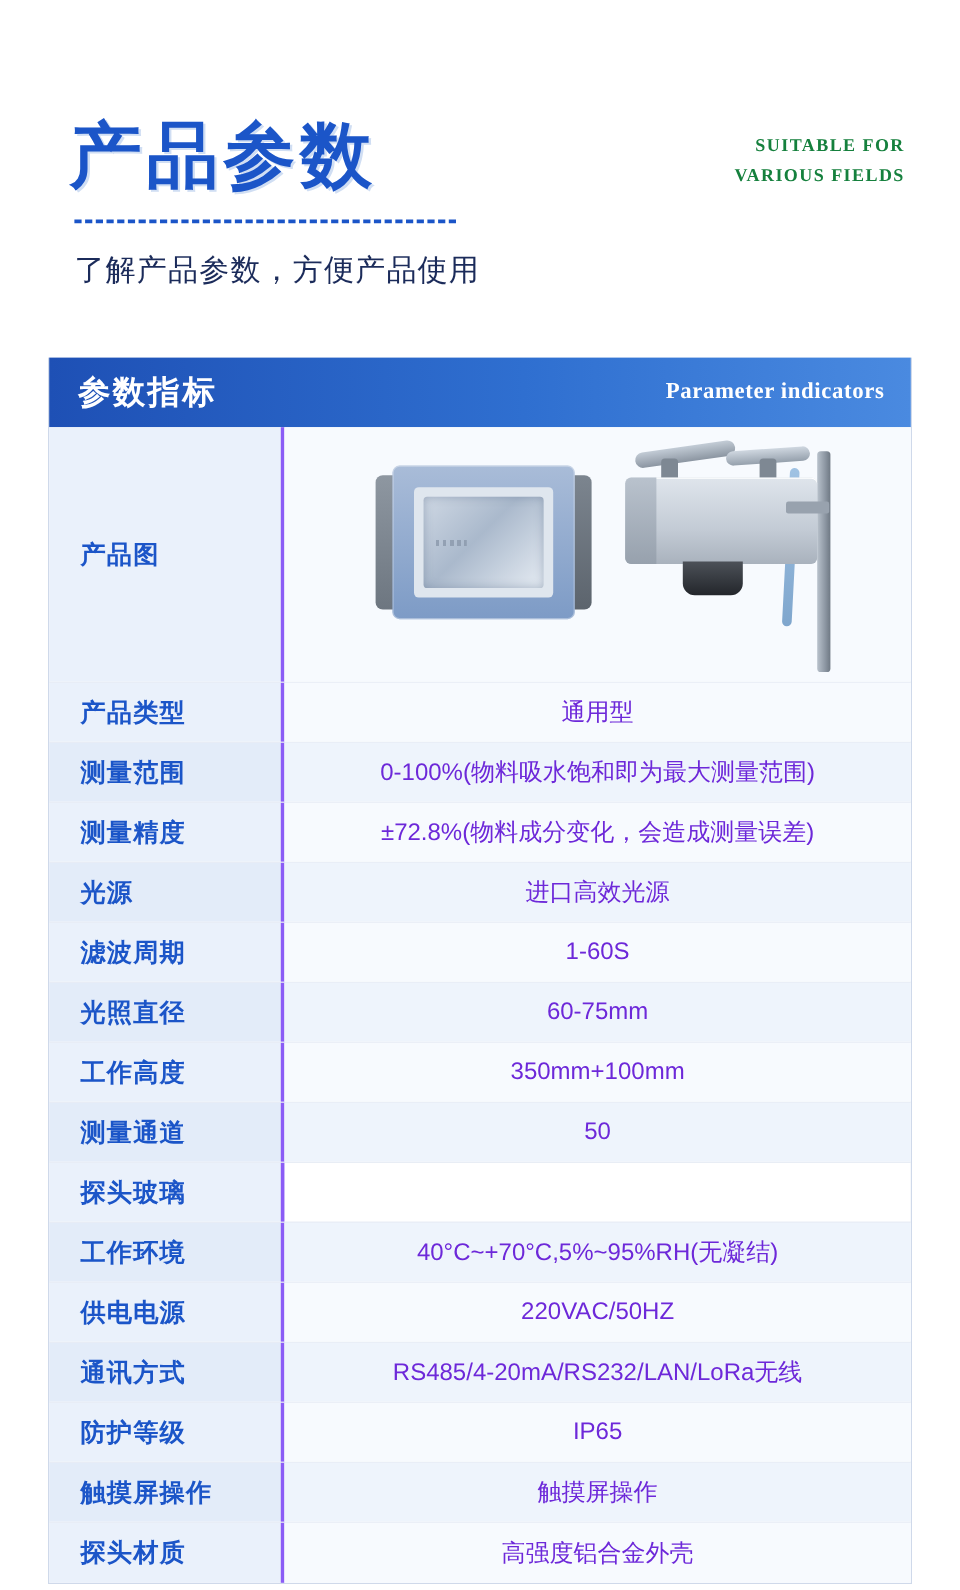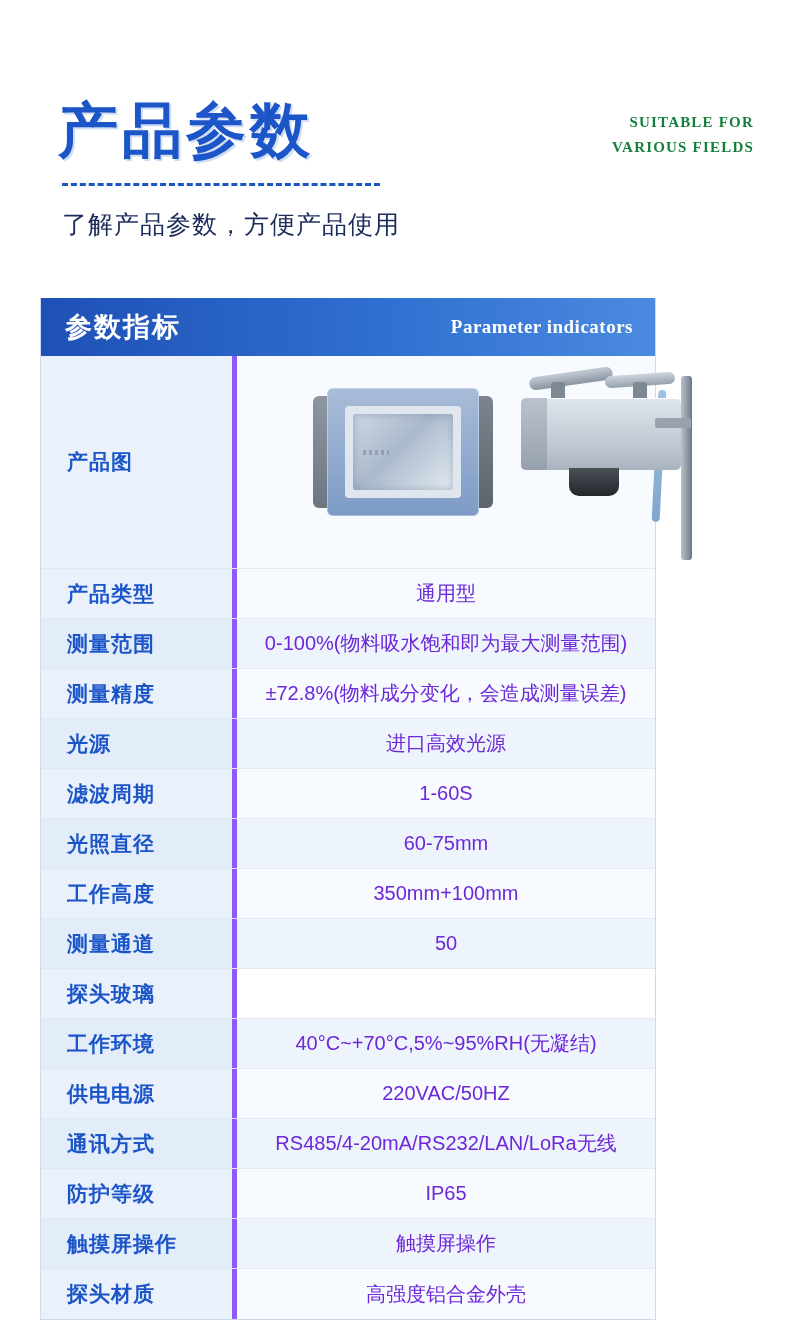--- a/index.html
+++ b/index.html
@@ -57,21 +57,21 @@
     margin-left: 4px;
     font-size: 25px;
     color: #1b2b5a;
     letter-spacing: 1px;
   }
 
   
   .card {
     position: relative;
     margin: 0 40px;
-    width: 616px;
+    width: 720px;
     border: 1px solid #cfd9ea;
     border-top: none;
   }
   .card-head {
     height: 58px;
     background: linear-gradient(90deg, #1e50b5 0%, #2f6fd0 55%, #4a8ae0 100%);
     display: flex;
     align-items: center;
     justify-content: space-between;
     padding: 0 22px 0 24px;
@@ -100,21 +100,21 @@
     width: 196px;
     flex: 0 0 196px;
     background: #eaf1fb;
     color: #1b55c8;
     font-size: 21px;
     font-weight: bold;
     display: flex;
     align-items: center;
     padding-left: 26px;
     letter-spacing: 1px;
-    border-right: 5px solid #8b5cf6;
+    border-right: 3px solid #8b5cf6;
   }
   .row .value {
     flex: 1 1 auto;
     background: #f7fafe;
     color: #6d28d9;
     font-size: 20px;
     display: flex;
     align-items: center;
     justify-content: center;
     text-align: center;

